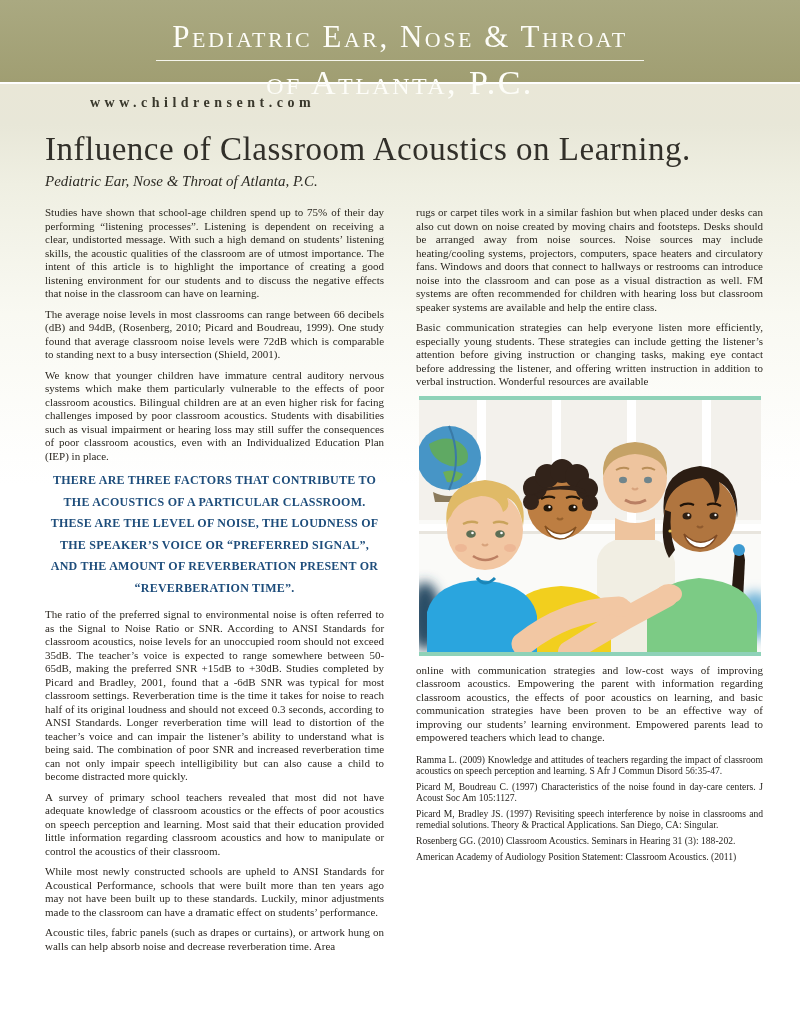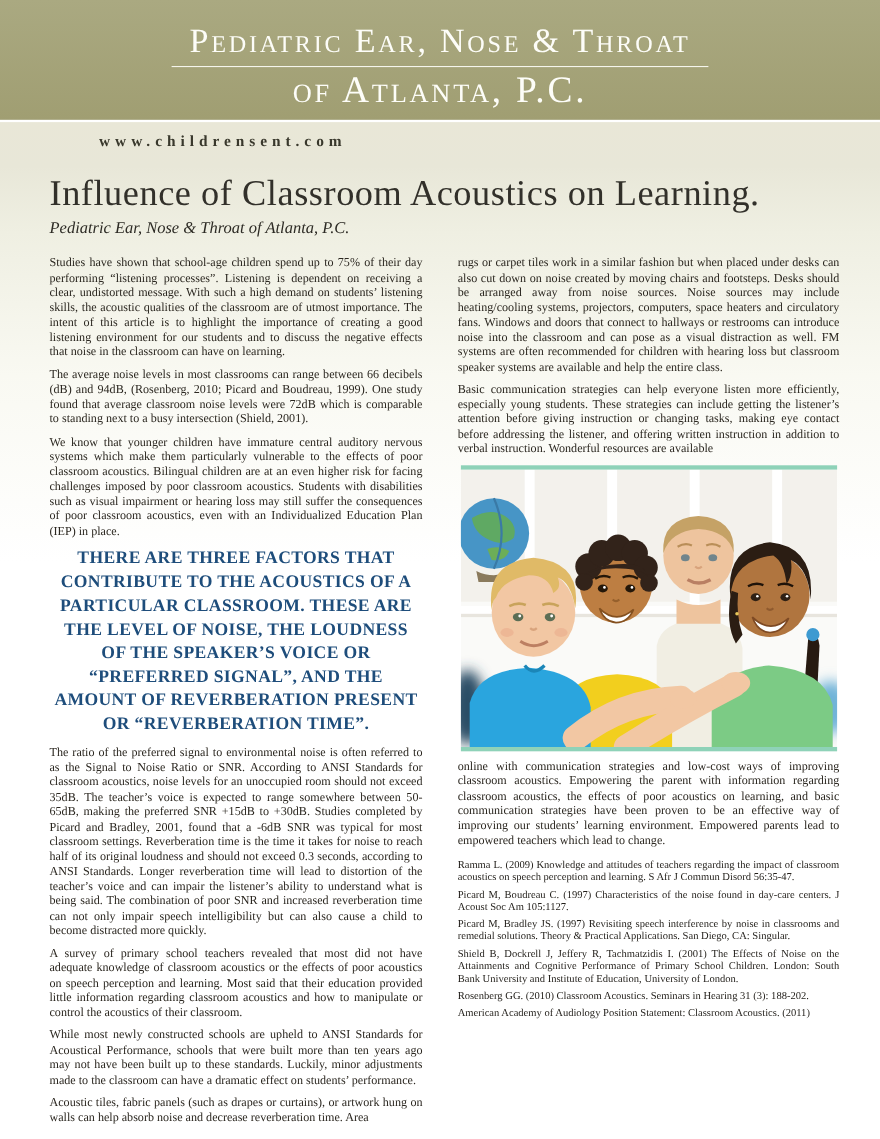--- a/index.html
+++ b/index.html
@@ -3,21 +3,21 @@
 <meta charset="utf-8">
 <style>
   * { margin:0; padding:0; box-sizing:border-box; }
   html,body { background:#fff; }
   .page {
     width:800px; height:1035px; overflow:hidden; position:relative;
     font-family:"Liberation Serif", serif; background:#ffffff;
   }
   
   .masthead {
-    height:111px; background:linear-gradient(#aaa981,#a09e72);
+    height:84px; background:linear-gradient(#aaa981,#a09e72);
     text-align:center; padding-top:20px; border-bottom:2px solid #fff;
   }
   .org1 { color:#fdfdf8; font-variant:small-caps; font-size:31px; letter-spacing:2.5px; font-weight:normal; line-height:1.1; }
   .org1 .ul { display:inline-block; border-bottom:1px solid #f5f5ec; padding:0 16px 6px; }
   .org2 { color:#fdfdf8; font-variant:small-caps; font-size:34px; letter-spacing:2.5px; font-weight:normal; margin-top:3px; }
   
   .banner {
     height:34px; background:#17395e; border-bottom:2px solid #fff;
     color:#ffffff; text-align:center; line-height:34px;
     font-size:17px; font-weight:bold; letter-spacing:9px;
@@ -36,21 +36,21 @@
   .byline { font-size:15px; font-style:italic; color:#2d2b25; margin-top:6px; }
   
   .columns { display:flex; gap:32px; padding:16px 37px 0 45px; }
   .col-left  { width:346px; }
   .col-right { width:354px; }
   p.body {
     font-size:11px; line-height:13.5px; text-align:justify;
     color:#2b2720; margin-bottom:7px;
   }
   .callout {
-    color:#1e4d7b; font-size:16px; line-height:21.5px; font-weight:600;
+    color:#1e4d7b; font-size:12px; line-height:21.5px; font-weight:600;
     text-align:center; letter-spacing:0.02em; margin:4px 2px 9px;
   }
   
   .photo-frame {
     width:342px; margin:5px auto 8px;
     border-top:4px solid #8ed2b8; border-bottom:4px solid #8ed2b8;
     font-size:0; background:#fafaf8;
   }
   
   .refs { margin-top:9px; }
@@ -210,21 +210,20 @@
             </g>
           </svg>
         </div>
 
         <p class="body">online with communication strategies and low-cost ways of improving classroom acoustics. Empowering the parent with information regarding classroom acoustics, the effects of poor acoustics on learning, and basic communication strategies have been proven to be an effective way of improving our students’ learning environment. Empowered parents lead to empowered teachers which lead to change.</p>
 
         <div class="refs">
           <div class="ref">Ramma L. (2009) Knowledge and attitudes of teachers regarding the impact of classroom acoustics on speech perception and learning. S Afr J Commun Disord 56:35-47.</div>
           <div class="ref">Picard M, Boudreau C. (1997) Characteristics of the noise found in day-care centers. J Acoust Soc Am 105:1127.</div>
           <div class="ref">Picard M, Bradley JS. (1997) Revisiting speech interference by noise in classrooms and remedial solutions. Theory &amp; Practical Applications. San Diego, CA: Singular.</div>
-          <div class="ref">Shield B, Dockrell J, Jeffery R, Tachmatzidis I. (2001) The Effects of Noise on the Attainments and Cognitive Performance of Primary School Children. London: South Bank University and Institute of Education, University of London.</div>
           <div class="ref">Rosenberg GG. (2010) Classroom Acoustics. Seminars in Hearing 31 (3): 188-202.</div>
           <div class="ref">American Academy of Audiology Position Statement: Classroom Acoustics. (2011)</div>
         </div>
       </div>
 
     </div>
   </div>
 </div>
 
 </body></html>

